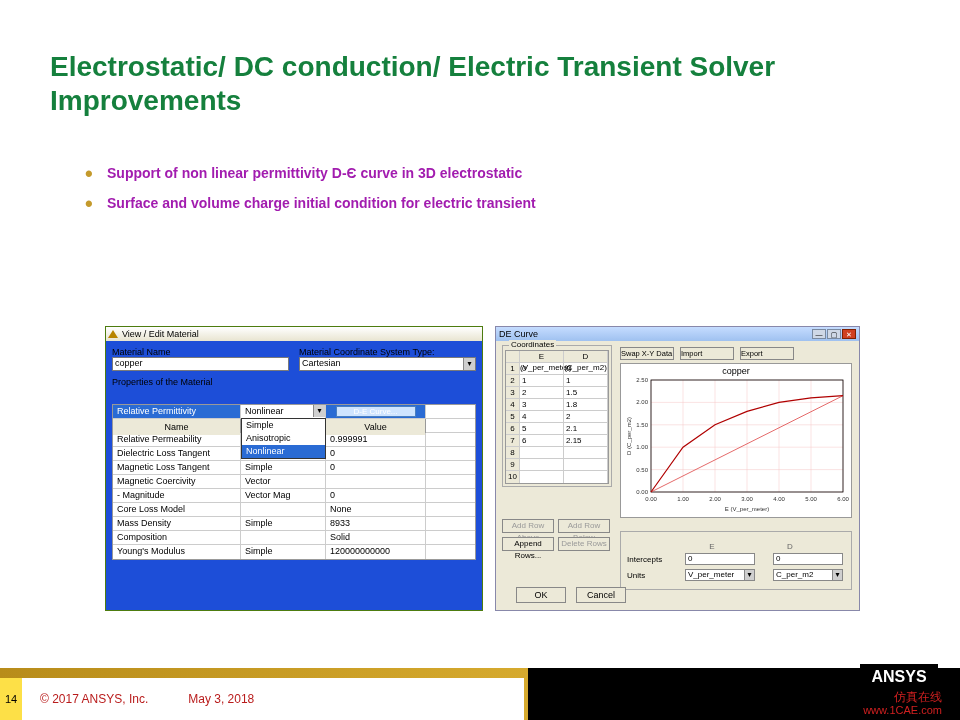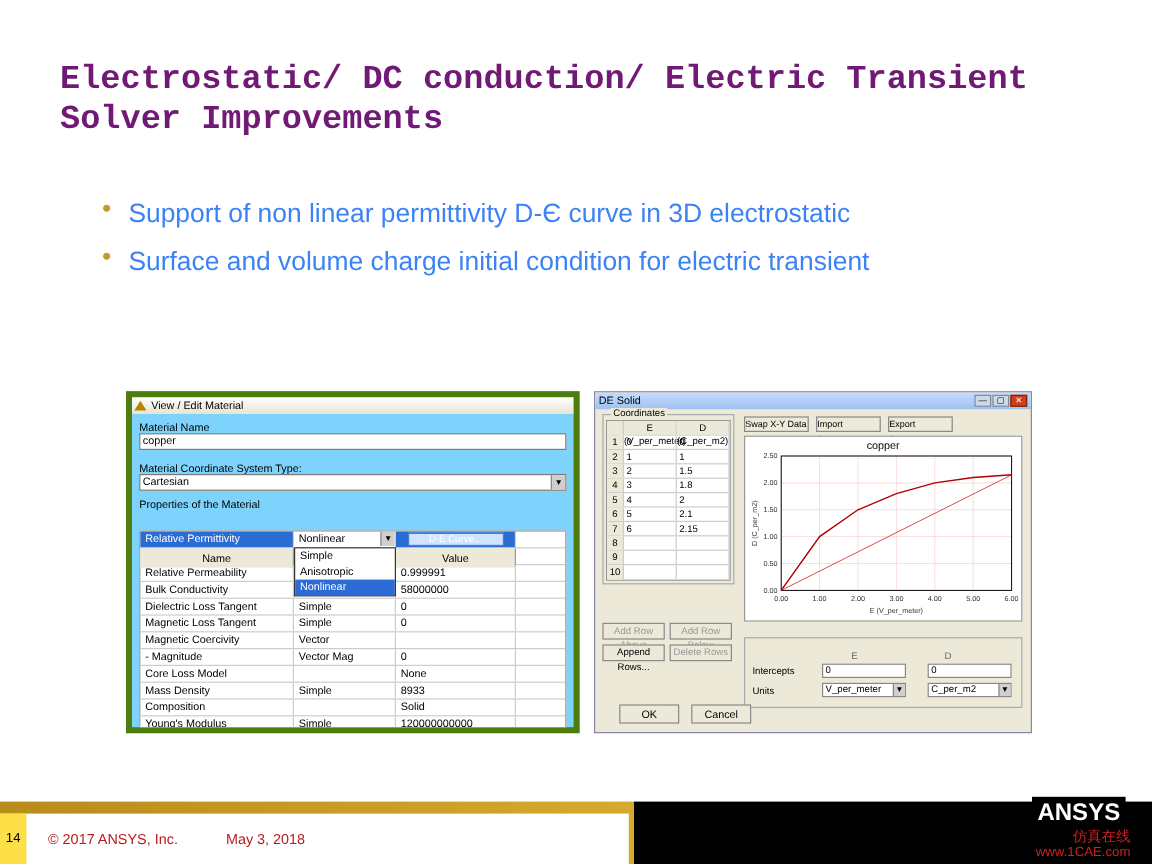--- a/index.html
+++ b/index.html
@@ -1,28 +1,28 @@
 <!DOCTYPE html>
 <html><head>
 <meta charset="utf-8">
 <style>
   * { box-sizing: border-box; margin: 0; padding: 0; }
   html, body { width: 960px; height: 720px; font-family: Arial, sans-serif; background: #fff; overflow: hidden; }
   .slide { width: 960px; height: 720px; position: relative; background: #fff; }
-  .title { position: absolute; top: 50px; left: 50px; width: 860px; font-size: 28px; font-weight: bold; color: #701a75; line-height: 1.2; font-family: Liberation Mono, monospace; }
+  .title { position: absolute; top: 50px; left: 50px; width: 860px; font-size: 28px; font-weight: bold; color: #15803d; line-height: 1.2; }
   .bullets { position: absolute; top: 165px; left: 85px; width: 800px; }
-  .bullets li { list-style: none; position: relative; font-size: 22px; font-weight: normal; color: #3b82f6; margin-bottom: 14px; padding-left: 22px; }
+  .bullets li { list-style: none; position: relative; font-size: 14px; font-weight: bold; color: #a21caf; margin-bottom: 14px; padding-left: 22px; }
   .bullets li::before { content: "•"; color: #c49a2c; position: absolute; left: 0; font-size: 22px; line-height: 18px; }
   .panels { position: absolute; top: 326px; left: 105px; display: flex; gap: 12px; }
   
-  .material-win { width: 378px; height: 285px; border: 5px solid #4d7c0f; background: #7dd3fc; font-size: 9px; color: #000; position: relative; overflow: hidden; }
+  .material-win { width: 378px; height: 285px; border: 1px solid #4d7c0f; background: #1d4ed8; font-size: 9px; color: #000; position: relative; overflow: hidden; }
   .titlebar { height: 14px; background: linear-gradient(#fff,#e8e4d0); display: flex; align-items: center; padding: 0 2px; }
   .titlebar .tri { width: 0; height: 0; border-left: 5px solid transparent; border-right: 5px solid transparent; border-bottom: 8px solid #b88400; margin-right: 4px; }
   .mw-body { padding: 6px; }
-  .mw-row { display: flex; gap: 10px; margin-bottom: 4px; flex-direction: column; }
+  .mw-row { display: flex; gap: 10px; margin-bottom: 4px; }
   .mw-col { flex: 1; }
   .mw-label { font-size: 9px; color: #000; }
   .mw-input { width: 100%; height: 14px; border: 1px solid #7a7a7a; background: #fff; font-size: 9px; padding: 0 2px; }
   .mw-select { width: 100%; height: 14px; border: 1px solid #7a7a7a; background: #fff; font-size: 9px; position: relative; padding: 0 2px; }
   .drop { position: absolute; right: 0; top: 0; width: 12px; height: 12px; background: #cfcfcf; border-left: 1px solid #888; font-size: 8px; text-align: center; line-height: 12px; }
   .props-label { font-size: 9px; margin: 6px 0 17px 0; }
   .grid { border: 1px solid #999; background: #fff; }
   .grid-row { display: flex; border-bottom: 1px solid #ccc; height: 14px; }
   .grid-row:last-child { border-bottom: none; }
   .gh { background: #ece9d8; font-weight: normal; text-align: center; border-right: 1px solid #999; padding: 0 4px; height: 16px; line-height: 16px; }
@@ -65,21 +65,21 @@
   .ed-head div:first-child { width: 46px; }
   .ed-inp { width: 70px; height: 12px; border: 1px solid #888; background: #fff; font-size: 8px; padding: 0 2px; position: relative; }
   .ed-inp .drop { height: 10px; line-height: 10px; width: 10px; }
   .ok-row { position: absolute; top: 246px; left: 20px; display: flex; gap: 10px; }
   .okbtn { width: 50px; height: 16px; border: 1px solid #888; background: #ece9d8; font-size: 9px; text-align: center; line-height: 14px; }
   
   .footer-band { position: absolute; left: 0; bottom: 0; width: 960px; height: 52px;
      background: linear-gradient(90deg,#b88c1a 0,#d6aa2e 55%, #000 55%, #000 100%); }
   .footer-white { position: absolute; left: 0; bottom: 0; width: 524px; height: 42px; background: #fff; display: flex; align-items: center; padding-left: 22px; font-size: 12px; color: #b91c1c; gap: 40px; }
   .pagenum-box { width: 22px; height: 42px; background: #fde047; position: absolute; left: 0; bottom: 0; color: #000; font-size: 11px; text-align: center; line-height: 42px; }
-  .ansys-logo { position: absolute; right: 22px; bottom: 30px; width: 78px; height: 26px; background: #000; color: #fff; font-weight: bold; font-size: 20px; text-align: center; line-height: 26px; letter-spacing: 0px; }
+  .ansys-logo { position: absolute; right: 22px; bottom: 30px; width: 78px; height: 26px; background: #000; color: #fff; font-weight: bold; font-size: 16px; text-align: center; line-height: 26px; letter-spacing: 0px; }
   .cae { position: absolute; right: 18px; bottom: 4px; font-size: 12px; text-align: right; line-height: 1.1; }
   .cae .cn { color: #d02020; font-family: sans-serif; font-size: 12px; }
   .cae .url { color: #d02020; font-size: 11px; }
   svg.chartsvg { display: block; margin: 0 auto; }
 </style>
 </head>
 <body>
 
 <div class="slide">
 
@@ -129,25 +129,20 @@
             <div>Simple</div>
             <div>Anisotropic</div>
             <div class="sel">Nonlinear</div>
           </div>
           <div class="grid-row">
               <div class="gc c1">Relative Permeability</div>
               <div class="gc c2">Simple</div>
               <div class="gc c3" style="text-align:left">0.999991</div>
             </div>
           <div class="grid-row">
-              <div class="gc c1">Bulk Conductivity</div>
-              <div class="gc c2"></div>
-              <div class="gc c3" style="text-align:left">58000000</div>
-            </div>
-          <div class="grid-row">
               <div class="gc c1">Dielectric Loss Tangent</div>
               <div class="gc c2">Simple</div>
               <div class="gc c3" style="text-align:left">0</div>
             </div>
           <div class="grid-row">
               <div class="gc c1">Magnetic Loss Tangent</div>
               <div class="gc c2">Simple</div>
               <div class="gc c3" style="text-align:left">0</div>
             </div>
           <div class="grid-row">
@@ -179,21 +174,21 @@
               <div class="gc c1">Young's Modulus</div>
               <div class="gc c2">Simple</div>
               <div class="gc c3" style="text-align:left">120000000000</div>
             </div>
         </div>
       </div>
     </div>
 
     <div class="curve-win">
       <div class="cw-title">
-        <span>DE Solid</span>
+        <span>DE Curve</span>
         <div class="winbtns">
           <div class="winbtn">—</div>
           <div class="winbtn">▢</div>
           <div class="winbtn close">✕</div>
         </div>
       </div>
       <div class="cw-body">
         <div class="top-btns">
           <div class="tbtn">Swap X-Y Data</div>
           <div class="tbtn">Import Dataset...</div>

